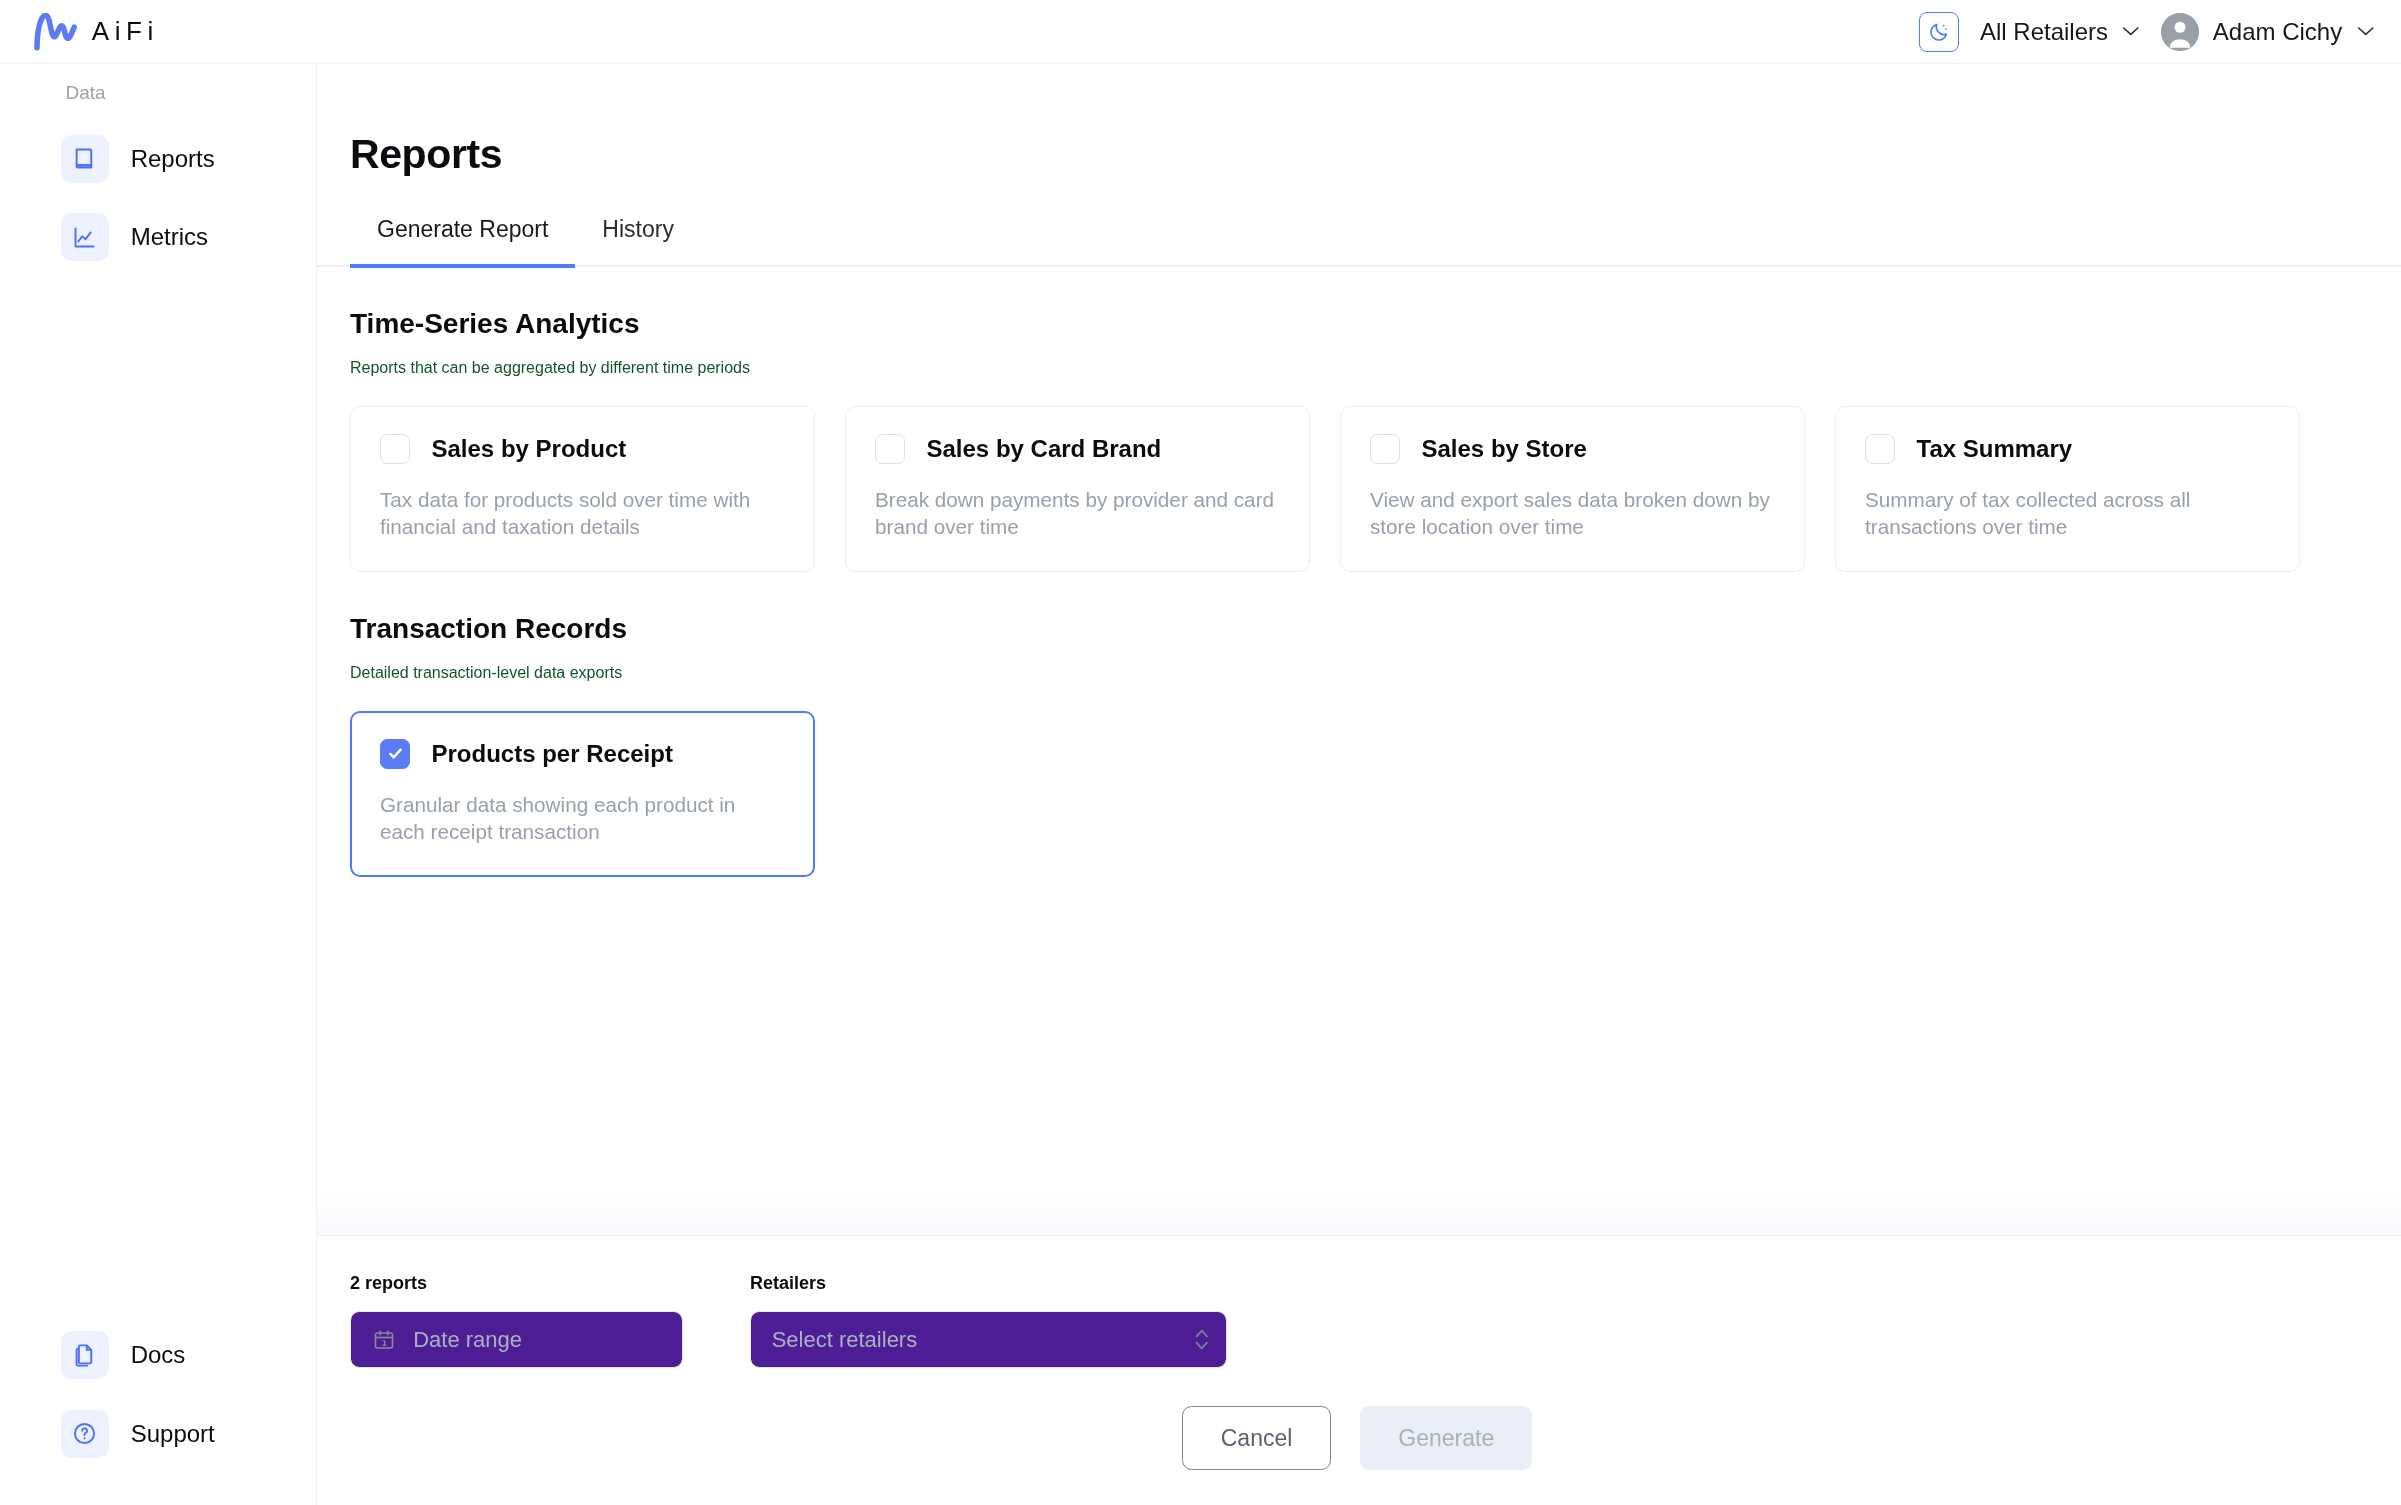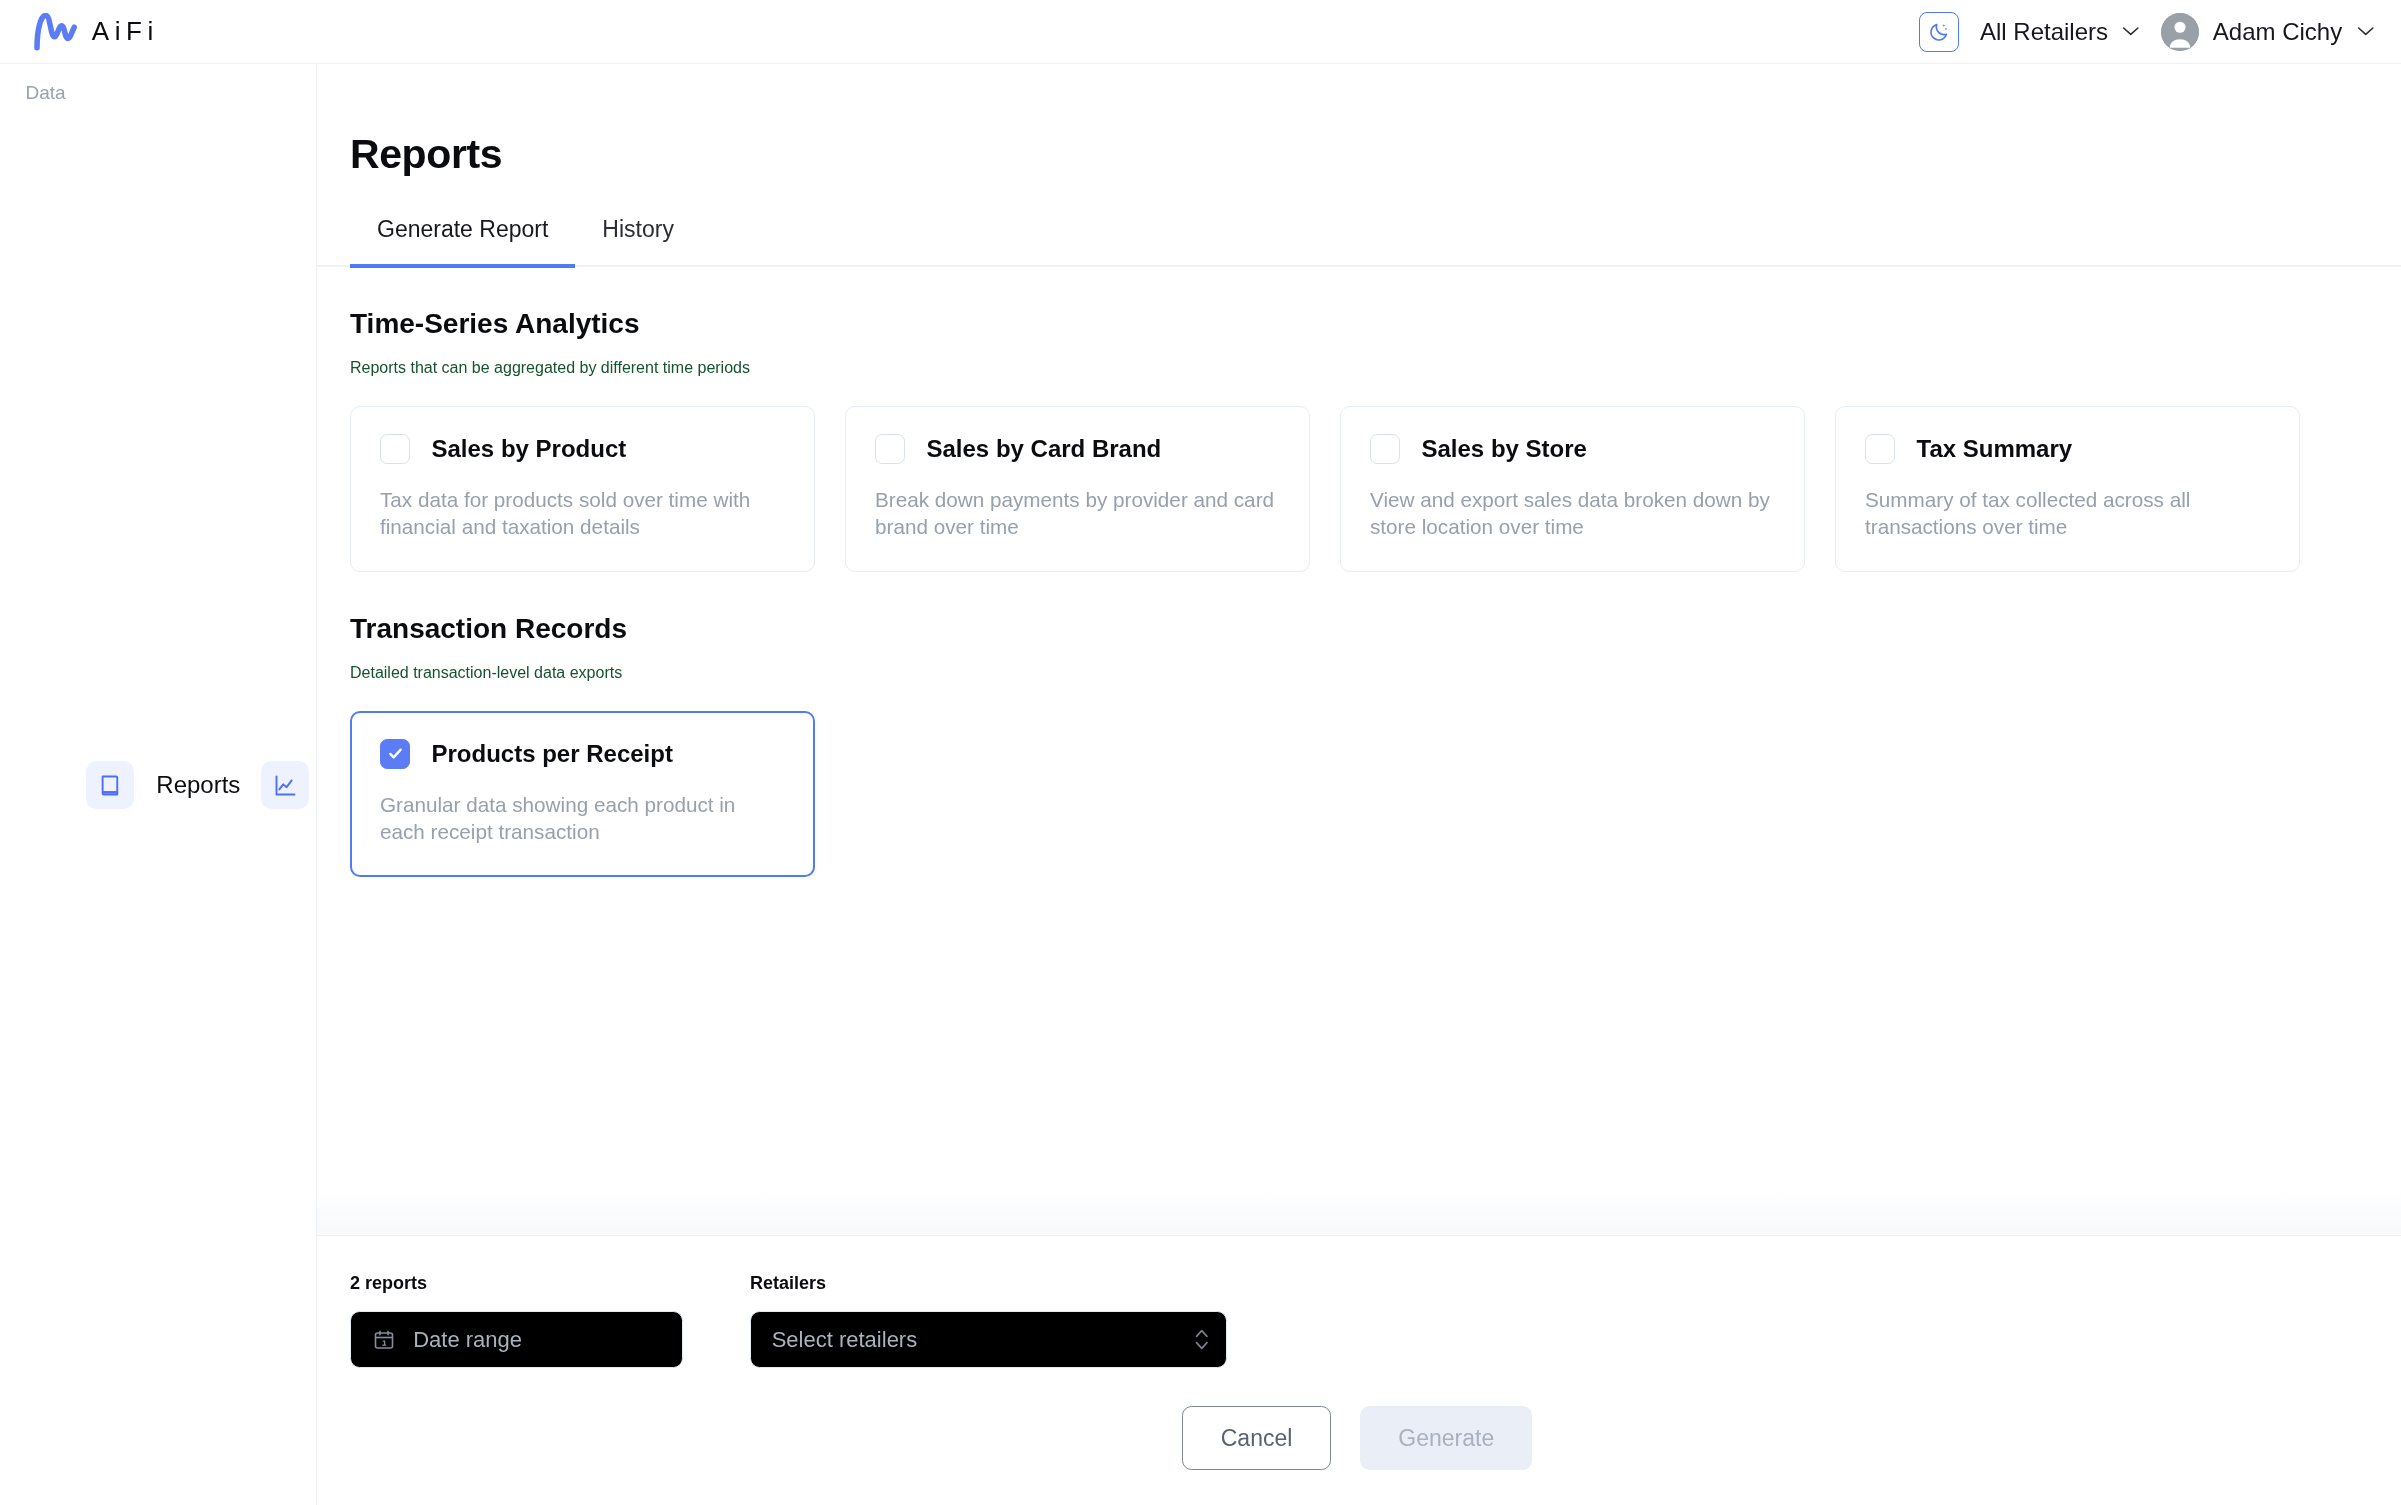--- a/index.html
+++ b/index.html
@@ -40,22 +40,22 @@
   }
   .user-name { font-size: 24px; color: #16181d; }
 
   
   .body { flex: 1; display: flex; min-height: 0; }
 
   
   .sidebar {
     width: 317px; min-width: 317px;
     border-right: 1.6px solid #edf1f7;
-    display: flex; flex-direction: row;
-    padding-top: 17.5px; background: #fff;
+    display: flex; flex-direction: column;
+    padding-top: 17.5px; background: #fff; padding-left: 40px;
   }
   .side-section-label {
     font-size: 19px; color: #9aa3ae; padding: 0 0 0 25.5px; margin-bottom: 24px;
   }
   .side-item {
     display: flex; align-items: center; gap: 22px;
     padding: 7.2px 0 7.2px 20.7px; margin-bottom: 16px; cursor: pointer;
   }
   .side-icon {
     width: 48px; height: 48px; border-radius: 10.3px; background: #eef2fe;
@@ -116,21 +116,21 @@
   .footer::before {
     content: ""; position: absolute; left: 0; right: 0; top: -45px; height: 43px;
     background: linear-gradient(to bottom, rgba(250,251,253,0), #f7f9fc);
     pointer-events: none;
   }
   .footer-row { display: flex; align-items: flex-end; gap: 67px; }
   .field { display: flex; flex-direction: column; }
   .field-label { font-size: 18px; font-weight: bold; color: #0b0c0f; margin-bottom: 17.5px; }
   .input-box {
     height: 57px; border: 1.6px solid #e3ebf7; border-radius: 9.5px;
-    display: flex; align-items: center; gap: 17.5px; padding: 0 20.7px; background: #000000;
+    display: flex; align-items: center; gap: 17.5px; padding: 0 20.7px; background: #4c1d95;
   }
   .date-input { width: 333px; }
   .select-input { width: 477px; padding-right: 16px; }
   .ph { font-size: 22px; color: #aab2bd; }
   .select-chev { margin-left: auto; }
 
   .footer-actions {
     display: flex; justify-content: center; gap: 29px;
     padding: 38px 0 35px 0;
   }

